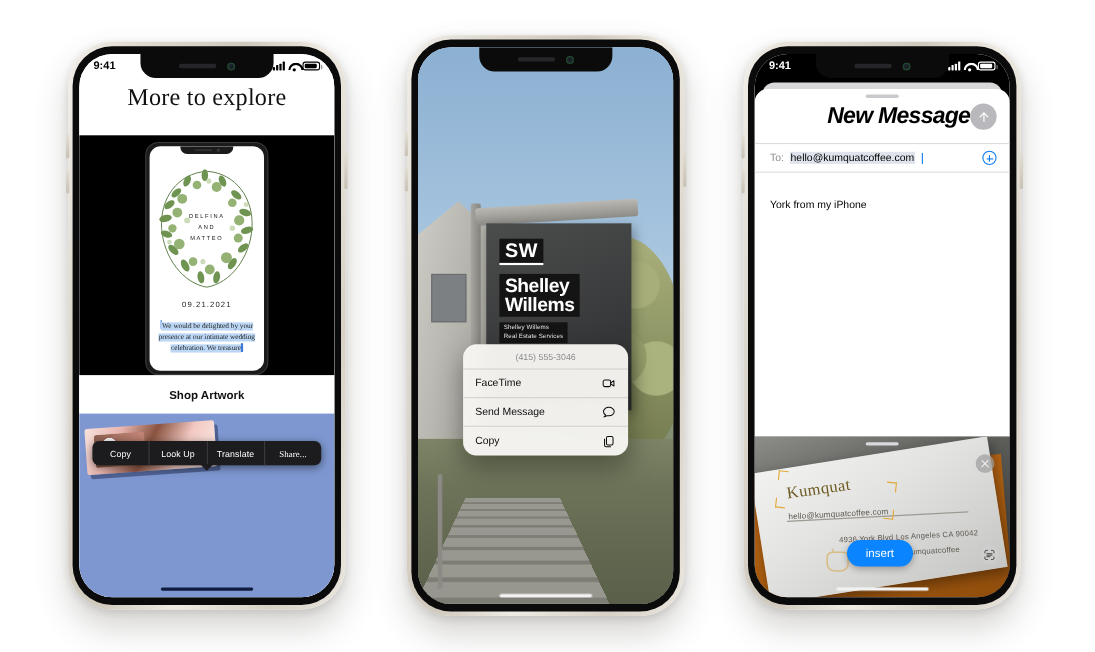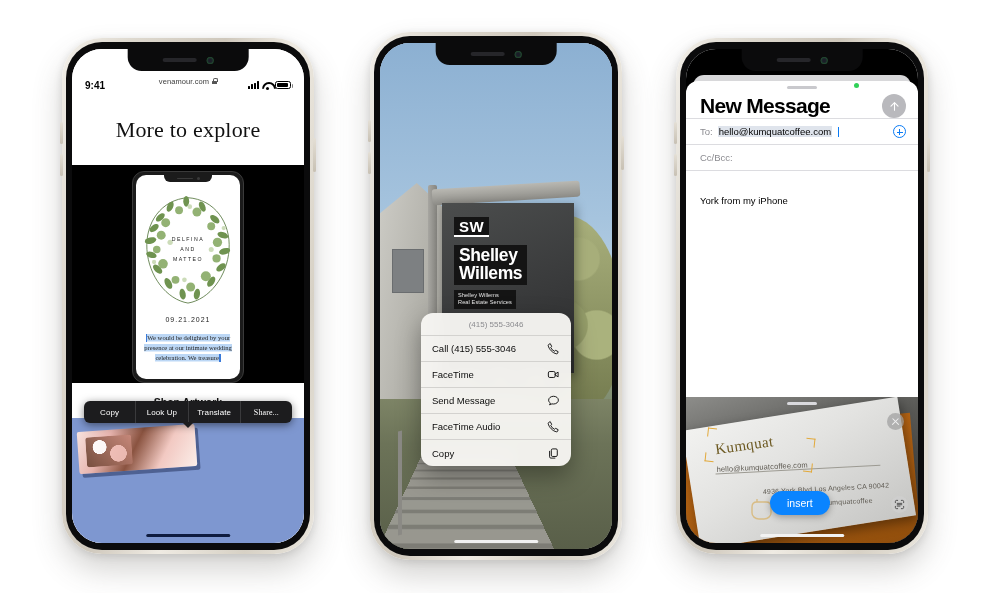--- a/index.html
+++ b/index.html
@@ -58,21 +58,21 @@
     display: flex; align-items: center; justify-content: center; gap: 10px;
   }
   .speaker { width: 34px; height: 4px; border-radius: 3px; background: #26262a; }
   .cam { width: 7px; height: 7px; border-radius: 50%; background: #1b1d28; box-shadow: inset 0 0 2px #394; }
 
   
   .status {
     position: absolute; top: 0; left: 0; right: 0; height: 22px;
     display: flex; align-items: center; justify-content: space-between;
     padding: 0 13px; z-index: 35;
-    font-size: 10px; font-weight: bold; margin-top: 25px;
+    font-size: 10px; font-weight: bold;
   }
   .status.dark { color: #000; }
   .status.light { color: #fff; }
   .st-right { display: flex; align-items: center; gap: 3px; }
   .bars { display: flex; align-items: flex-end; gap: 1px; height: 8px; }
   .bars i { width: 2px; background: currentColor; border-radius: .5px; display:block; }
   .bars i:nth-child(1){height:3px} .bars i:nth-child(2){height:5px}
   .bars i:nth-child(3){height:6.5px} .bars i:nth-child(4){height:8px}
   .wifi { width:10px; height:8px; position:relative; }
   .wifi::before{
@@ -240,21 +240,21 @@
     background: linear-gradient(90deg,#a7a6a1,#85847f);
     border-radius: 2px;
   }
   .p2-sign {
     position:absolute; left:62px; top:160px; width:132px; height:170px;
     background: linear-gradient(160deg,#4b4d4d,#38393a 60%,#2c2d2d);
     box-shadow: 2px 3px 10px rgba(0,0,0,.35);
   }
   .sign-sw {
     display:inline-block; margin: 14px 0 0 12px;
-    background:#141414; color:#fff; font-size:15px; font-weight:bold;
+    background:#141414; color:#fff; font-size:18px; font-weight:bold;
     padding: 1px 5px 0; letter-spacing:.5px; line-height:1.15;
     border-bottom: 2px solid #fff;
   }
   .sign-name {
     display:inline-block; margin: 8px 0 0 12px;
     background:#141414; color:#fff; font-size:17.5px; font-weight:bold;
     line-height:1.02; padding: 2px 5px; letter-spacing:-.4px;
   }
   .sign-sub {
     display:inline-block; margin: 5px 0 0 12px;
@@ -295,21 +295,21 @@
     position:absolute; left:7px; right:7px; top:26px; height: 20px;
     background:#d8d8da; border-radius: 11px 11px 0 0;
   }
   .p3-sheet {
     position:absolute; left:0; right:0; top:32px; height: 316px;
     background:#fff; border-radius: 12px 12px 0 0;
     display:flex; flex-direction:column;
   }
   .grabber { width:30px;height:3.4px;border-radius:3px;background:#c9c9cd; margin: 5px auto 0; }
   .p3-cancel { color:#0a7bf5; font-size:10px; padding: 7px 0 0 14px; }
-  .p3-title-row { display:flex; align-items:center; justify-content:space-between; padding: 5px 12px 0 14px; }
+  .p3-title-row { display:flex; align-items:center; justify-content:flex-end; padding: 5px 12px 0 14px; font-style: italic; }
   .p3-title { font-size:21px; font-weight:bold; letter-spacing:-.7px; color:#000; }
   .send-btn {
     width:24px;height:24px;border-radius:50%;background:#b9b9bd;
     display:flex;align-items:center;justify-content:center;
   }
   .send-btn svg{width:13px;height:13px;}
   .field {
     display:flex; align-items:center; gap:5px;
     padding: 0 12px 0 14px; height: 26px;
     border-bottom: .5px solid #dcdce0;
@@ -317,21 +317,21 @@
   }
   .field .lbl { color:#8b8b90; }
   .field .val { color:#000; }
   .val-hl { background:#dfe4ec; padding: 0 1px; }
   .caret { display:inline-block; width:1px;height:10px;background:#0a7bf5; vertical-align:-1.5px; margin-left:.5px;}
   .plus-btn { margin-left:auto; width:13px;height:13px;border:1.2px solid #0a7bf5;border-radius:50%;position:relative;}
   .plus-btn::before,.plus-btn::after{content:'';position:absolute;background:#0a7bf5;}
   .plus-btn::before{left:2.6px;top:5.2px;width:6px;height:1.2px;}
   .plus-btn::after{left:5.2px;top:2.6px;width:1.2px;height:6px;}
   .p3-body-text { padding: 24px 14px 0; font-size: 9.5px; color:#000; }
-  .fields-top { border-top: .5px solid #dcdce0; text-align: right; }
+  .fields-top { margin-top: 12px; border-top: .5px solid #dcdce0; text-align: right; }
 
   
   .p3-scan {
     position:absolute; left:0; right:0; top:348px; bottom:0;
     background: linear-gradient(160deg,#8d8d8a 0%, #6f6f6c 22%, #585855 42%, #4b4b48 60%, #3d3d3a 100%);
     overflow:hidden;
   }
   .p3-scan .grab2 { width:30px;height:3.4px;border-radius:3px;background:#d9d9dd; margin: 5px auto 0; position:relative; z-index:5;}
   .p3-table {
     position:absolute; left:-10px; bottom:-10px; width:240px; height:130px;
@@ -428,24 +428,20 @@
                 <i></i>
               </span>
             <span class="wifi"></span>
             <span class="batt">
                 <span></span>
               </span>
           </span>
         </div>
 
         <div class="p1-body">
-          <div class="p1-urlbar">
-            <span>venamour.com</span>
-            <span class="lock-ico"></span>
-          </div>
 
 
           <div class="p1-hero">More to explore</div>
 
           <div class="p1-blackbox">
             <div class="mini-phone">
               <div class="mini-screen">
                 <div class="mini-notch">
                     <i></i>
                     <b></b>
@@ -563,48 +559,36 @@
             <div class="sign-sub">
               <span>Shelley Willems</span><br>
               <span>Real Estate Services</span>
             </div>
             <div class="sign-phone">(415) 555-3046</div>
           </div>
 
           <div class="ctx">
             <div class="ctx-head">(415) 555-3046</div>
 
-            <div class="ctx-item">
-              <span>Call (415) 555-3046</span>
-              <svg viewBox="0 0 24 24" fill="none" stroke="#0b0b0b" stroke-width="1.7" stroke-linecap="round" stroke-linejoin="round">
-                  <path d="M6.2 3.5 8.6 8 6.9 10a12 12 0 0 0 7.1 7.1l2-1.7 4.5 2.4-.7 2.6c-.3 1-1.3 1.6-2.3 1.4C10.6 20.5 3.5 13.4 2.2 6.5c-.2-1 .4-2 1.4-2.3z"></path>
-                </svg>
-            </div>
 
             <div class="ctx-item">
               <span>FaceTime</span>
               <svg viewBox="0 0 24 24" fill="none" stroke="#0b0b0b" stroke-width="1.7" stroke-linejoin="round">
                   <rect x="2.5" y="6.5" width="12.5" height="11" rx="2.6"></rect>
                   <path d="M15 11.2l5.5-3.6v8.8L15 12.8z"></path>
                 </svg>
             </div>
 
             <div class="ctx-item">
               <span>Send Message</span>
               <svg viewBox="0 0 24 24" fill="none" stroke="#0b0b0b" stroke-width="1.7">
                   <path d="M12 4.2c-5 0-9 3.2-9 7.1 0 2.2 1.2 4.1 3.2 5.4-.2 1.3-.8 2.4-1.6 3.2 1.8-.2 3.3-.9 4.4-1.7 1 .2 2 .3 3 .3 5 0 9-3.2 9-7.2s-4-7.1-9-7.1z"></path>
                 </svg>
             </div>
 
-            <div class="ctx-item">
-              <span>FaceTime Audio</span>
-              <svg viewBox="0 0 24 24" fill="none" stroke="#0b0b0b" stroke-width="1.7" stroke-linecap="round" stroke-linejoin="round">
-                  <path d="M6.2 3.5 8.6 8 6.9 10a12 12 0 0 0 7.1 7.1l2-1.7 4.5 2.4-.7 2.6c-.3 1-1.3 1.6-2.3 1.4C10.6 20.5 3.5 13.4 2.2 6.5c-.2-1 .4-2 1.4-2.3z"></path>
-                </svg>
-            </div>
 
 
             <div class="ctx-item">
               <span>Copy</span>
               <svg viewBox="0 0 24 24" fill="none" stroke="#0b0b0b" stroke-width="1.7" stroke-linejoin="round">
                   <rect x="8" y="3.5" width="11" height="14" rx="2.4"></rect>
                   <path d="M15.4 20.5H7.2a2.4 2.4 0 0 1-2.4-2.4V7.2"></path>
                 </svg>
             </div>
           </div>
@@ -661,23 +645,20 @@
             </div>
           </div>
 
           <div class="fields-top">
             <div class="field">
               <span class="lbl">To:</span>
               <span class="val val-hl">hello@kumquatcoffee.com</span>
                 <span class="caret"></span>
               <span class="plus-btn"></span>
             </div>
-            <div class="field">
-              <span class="lbl">Cc/Bcc:</span>
-            </div>
           </div>
 
           <div class="p3-body-text">York from my iPhone</div>
         </div>
 
         <div class="p3-scan">
           <div class="grab2"></div>
           <div class="p3-table"></div>
 
           <div class="p3-card">

